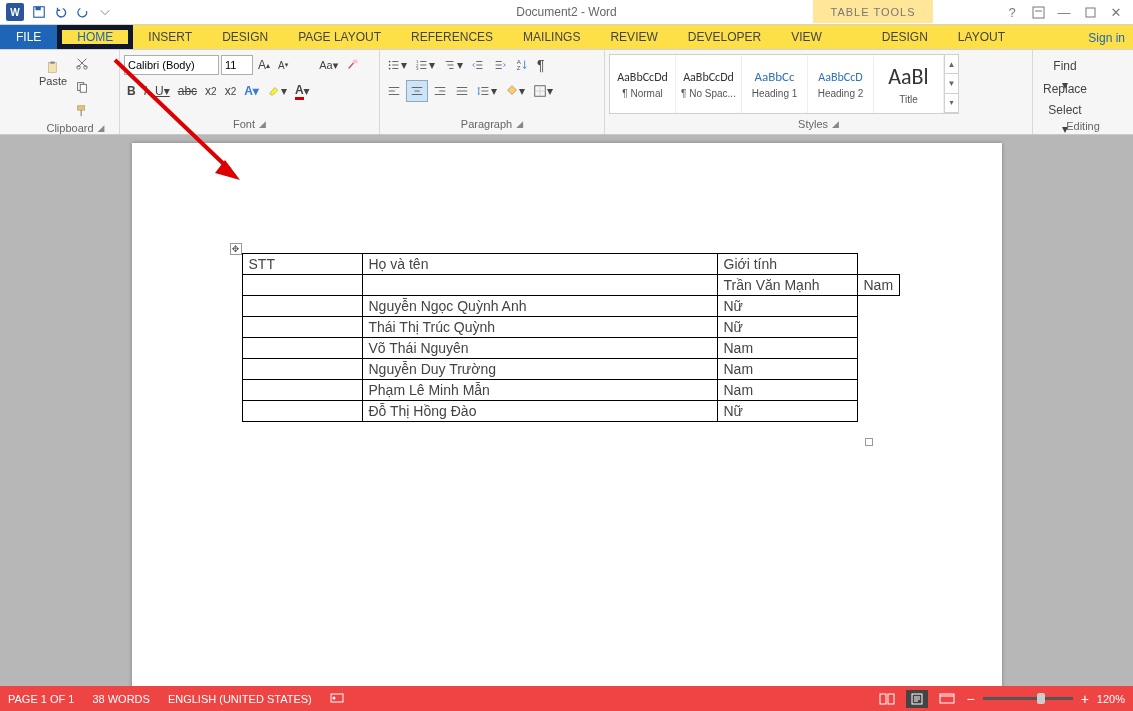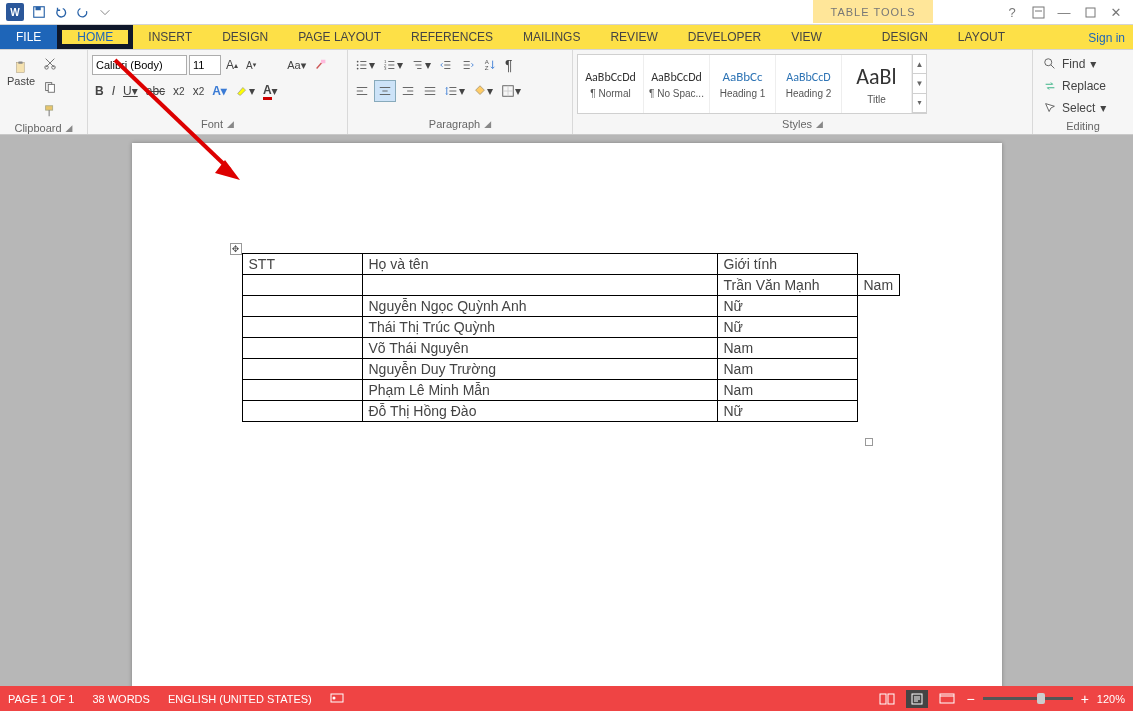--- a/index.html
+++ b/index.html
@@ -29,21 +29,21 @@
 .col{display:flex;flex-direction:column;gap:2px;}
 .row{display:flex;align-items:center;gap:2px;}
 input.fontbox{height:20px;border:1px solid #adadad;background:#fff;font-size:11px;padding:0 3px;}
 .style-gallery{display:flex;align-items:stretch;gap:0;height:60px;border:1px solid #d0d0d0;background:#fff;}
 .style-item{width:66px;display:flex;flex-direction:column;align-items:center;justify-content:center;border-right:1px solid #eee;font-size:10px;color:#555;padding:2px;}
 .style-prev{font-family:Calibri;font-size:12px;color:#333;}
 .style-name{font-size:10px;margin-top:4px;}
 .style-scroll{width:14px;display:flex;flex-direction:column;border-left:1px solid #d0d0d0;}
 .style-scroll div{flex:1;display:flex;align-items:center;justify-content:center;font-size:8px;color:#666;border-bottom:1px solid #d0d0d0;}
 .editing-col{display:flex;flex-direction:column;gap:2px;padding:2px 6px;}
-.editing-item{display:flex;align-items:center;gap:5px;height:20px;font-size:12px;}
+.editing-item{display:flex;align-items:center;gap:5px;height:20px;font-size:12px;flex-direction:column;}
 .doc-area{height:551px;background:#b7b7b7;overflow:hidden;display:flex;justify-content:center;padding-top:0;}
 .page{width:870px;height:551px;background:#fff;margin-top:8px;box-shadow:0 0 4px rgba(0,0,0,0.3);position:relative;}
 .content-table{position:absolute;left:110px;top:110px;border-collapse:collapse;}
 .content-table td{border:1px solid #000;font-size:14px;padding:1px 6px;height:21px;margin-left:33px;}
 .c1{width:120px;}
 .c2{width:355px;}
 .c3{width:140px;}
 .tbl-handle{position:absolute;left:98px;top:100px;width:12px;height:12px;border:1px solid #999;display:flex;align-items:center;justify-content:center;font-size:9px;color:#555;background:#fff;}
 .resize-handle{position:absolute;left:733px;top:295px;width:8px;height:8px;border:1px solid #999;background:#fff;}
 .arrow-annotation{position:absolute;left:110px;top:55px;pointer-events:none;}
@@ -77,20 +77,21 @@
         <svg viewBox="0 0 16 16">
           <path d="M5 4 A5 5 0 1 0 12 7" fill="none" stroke="#2862a8" stroke-width="1.5"></path>
         </svg>
       </div>
     <div class="qa-btn">
         <svg viewBox="0 0 16 16">
           <path d="M3 6 L8 11 L13 6" fill="none" stroke="#777" stroke-width="1"></path>
         </svg>
       </div>
   </div>
+  <div class="title-center">Document2 - Word</div>
   <div class="tabletools">TABLE TOOLS</div>
   <div class="win-controls">
     <div class="win-btn">?</div>
     <div class="win-btn">
         <svg width="13" height="13" viewBox="0 0 13 13">
           <rect x="1" y="1" width="11" height="11" fill="none" stroke="#777"></rect>
           <path d="M3 5 L10 5" stroke="#777"></path>
         </svg>
       </div>
     <div class="win-btn">—</div>
@@ -115,21 +116,21 @@
   <div class="menu-tab">DEVELOPER</div>
   <div class="menu-tab">VIEW</div>
   <div style="width:30px;"></div>
   <div class="menu-tab contextual">DESIGN</div>
   <div class="menu-tab contextual">LAYOUT</div>
   <div class="signin">Sign in</div>
 </div>
 
 <div class="ribbon">
 
-  <div class="group" style="width:88px;">
+  <div class="group" style="width:88px;margin-left:32px;">
     <div class="group-body">
       <div class="col" style="align-items:center;">
         <div class="rbtn" style="height:44px;flex-direction:column;">
           <svg width="24" height="26" viewBox="0 0 24 26">
               <rect x="4" y="3" width="14" height="18" fill="#f5e2b0" stroke="#a97"></rect>
               <rect x="7" y="1" width="8" height="4" fill="#888" rx="1"></rect>
             </svg>
           <span style="font-size:11px;">Paste</span>
         </div>
       </div>

